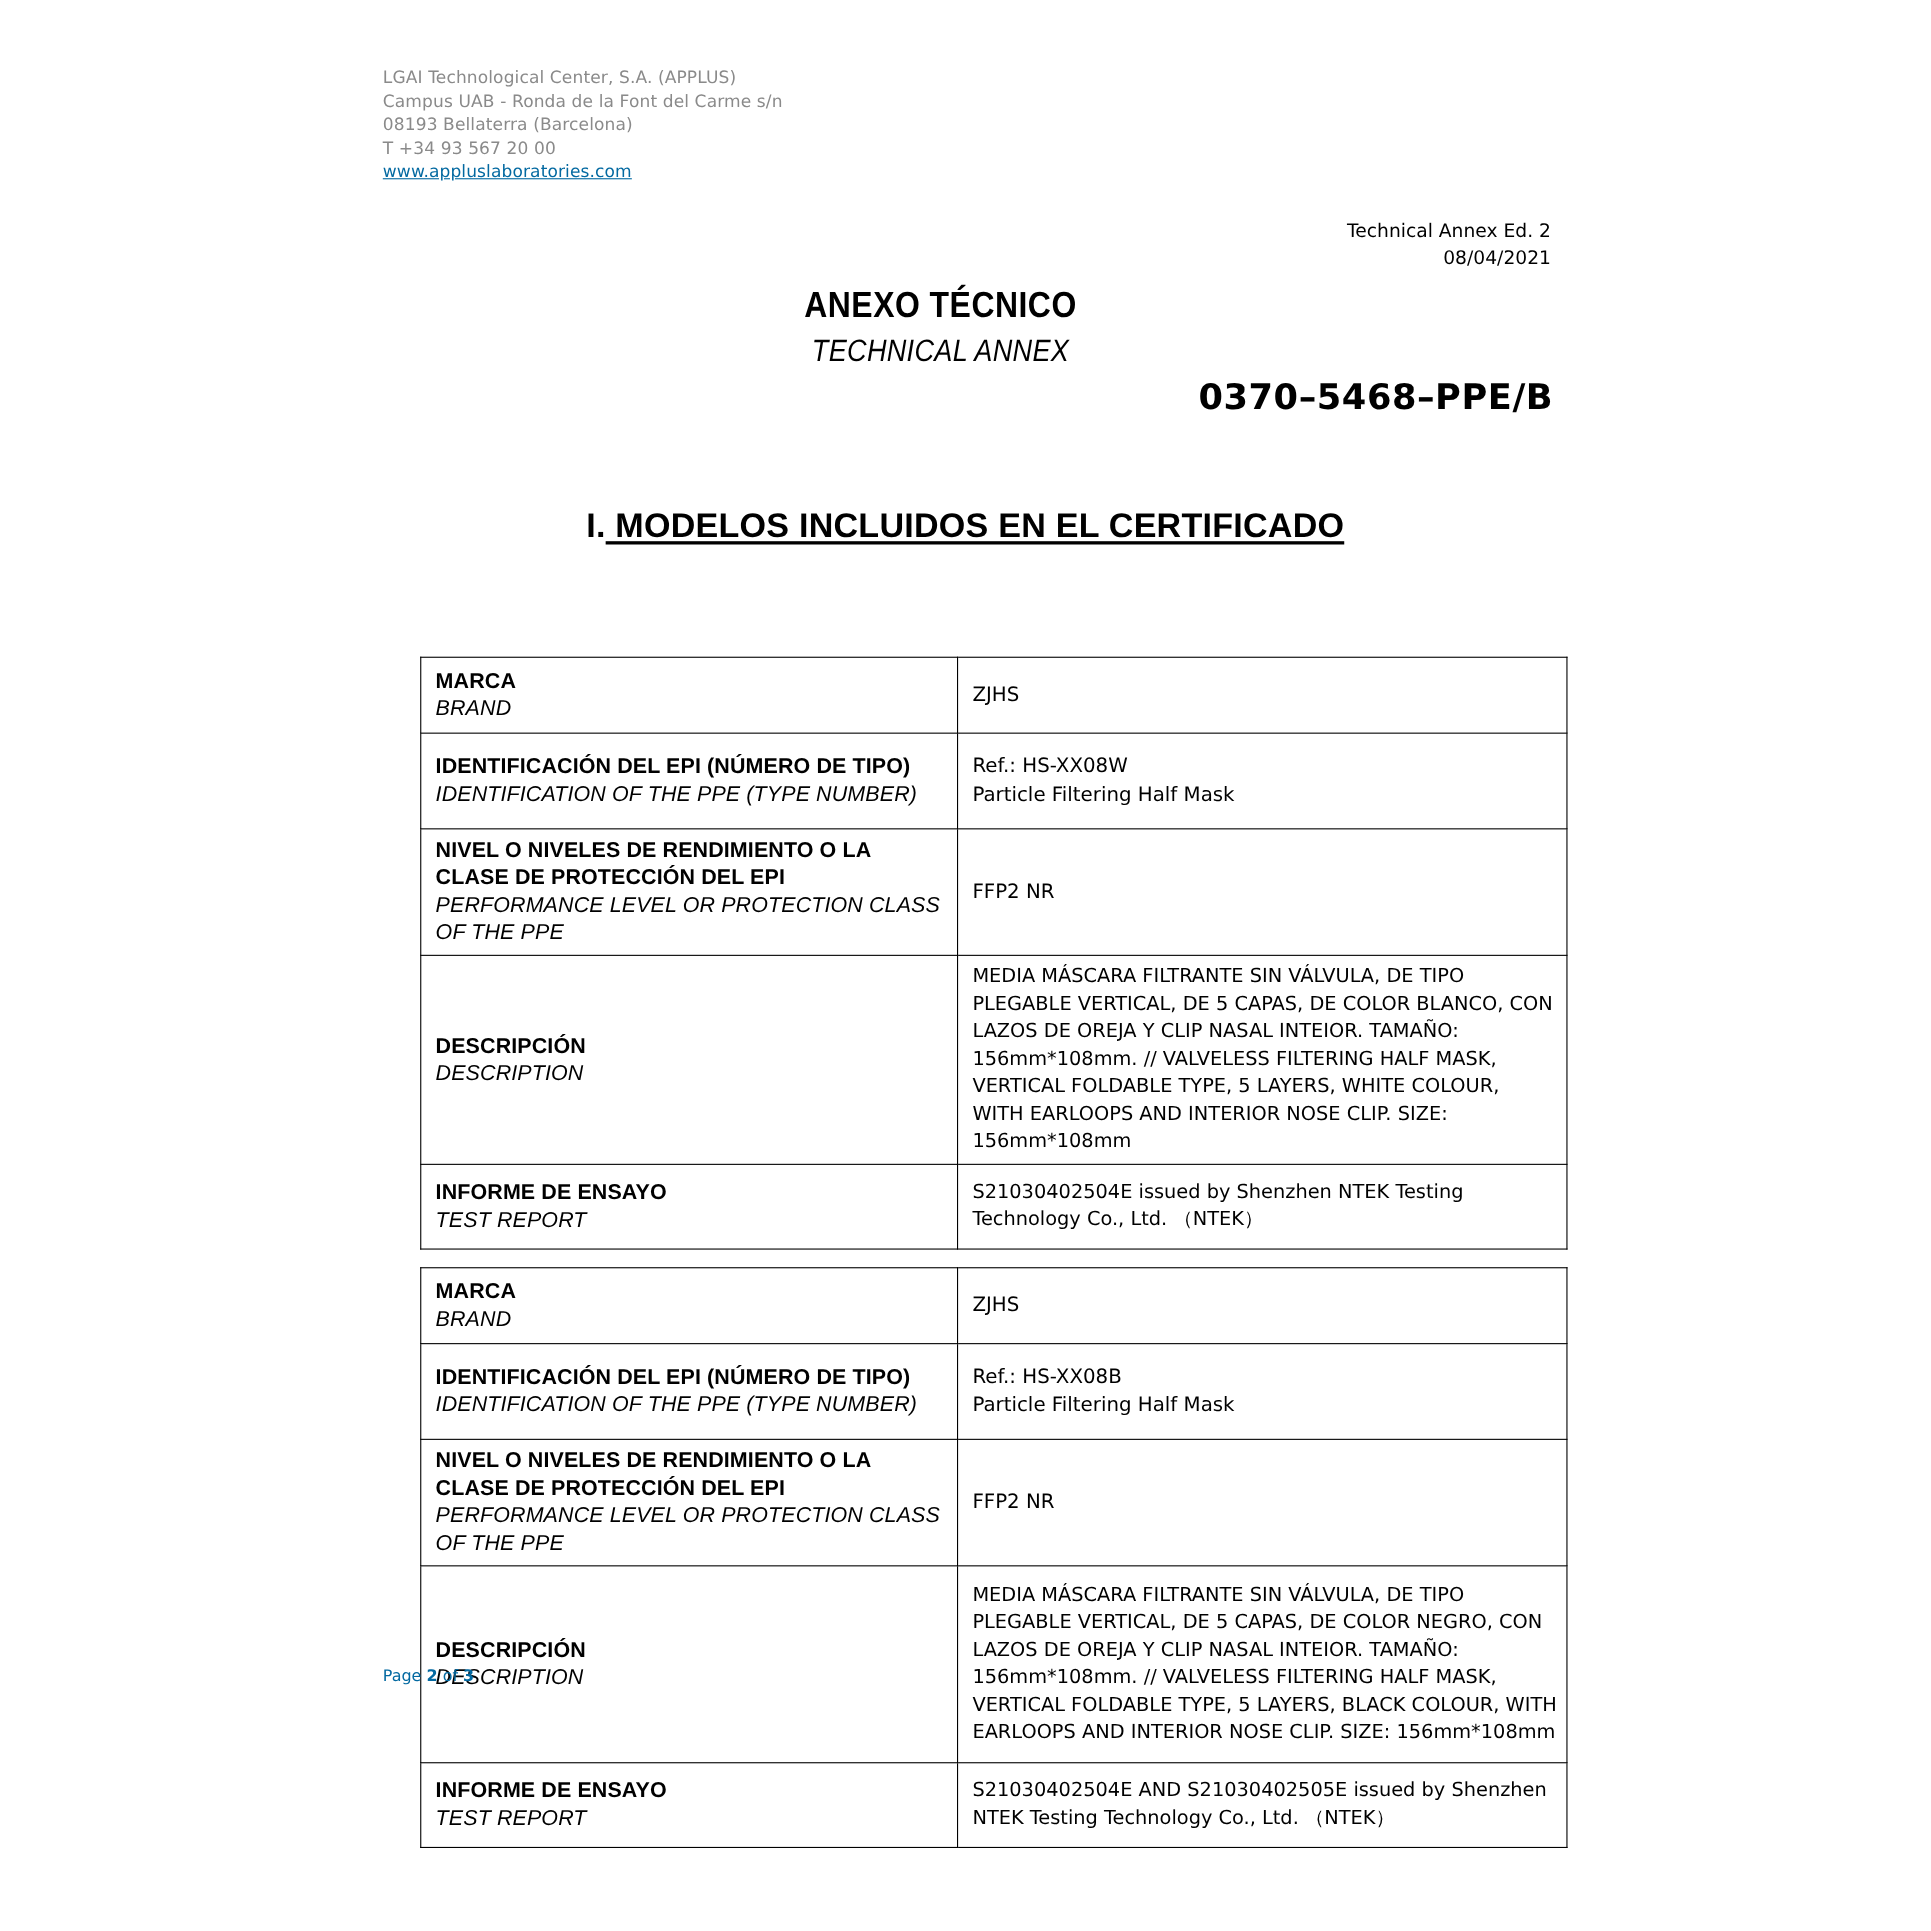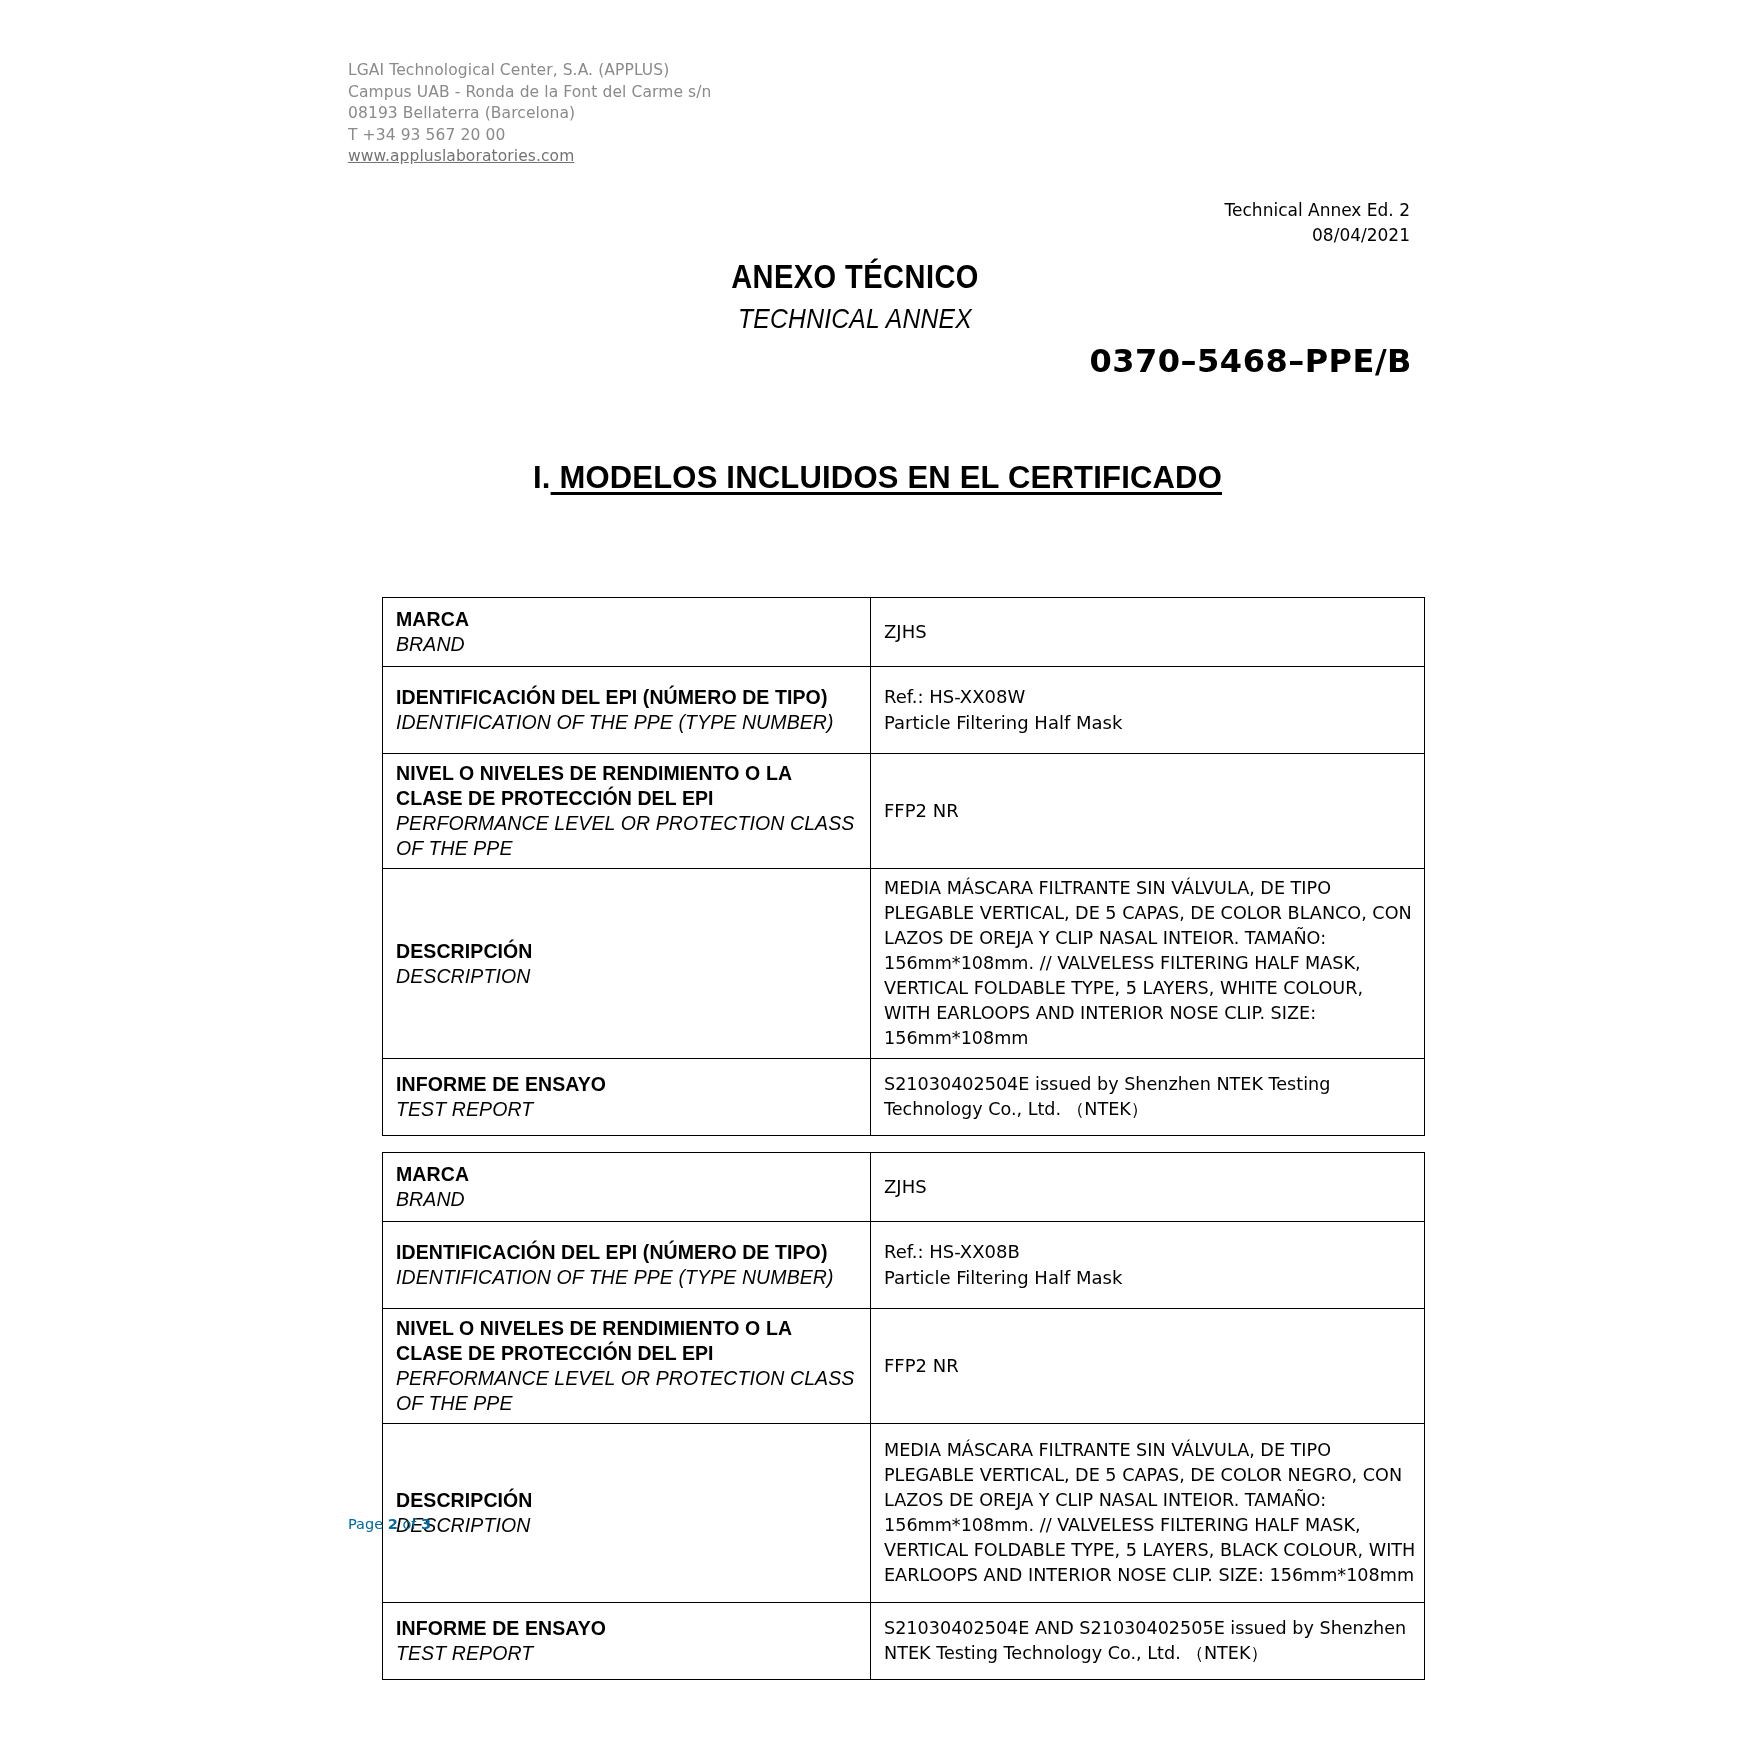--- a/index.html
+++ b/index.html
@@ -36,21 +36,21 @@
     left: 348px;
     top: 0;
     font-family: "DejaVu Sans", sans-serif;
     font-size: 15.5px;
     line-height: 21.5px;
     color: #8a8a8a;
     letter-spacing: 0.1px;
     white-space: nowrap;
   }
   .company-block .weburl {
-    color: #737373;
+    color: #0369a1;
     text-decoration: underline;
   }
 
   .logo {
     position: absolute;
     right: 336px;
     top: -4px;
     font-family: "DejaVu Sans", sans-serif;
     font-weight: bold;
     font-size: 62px;

